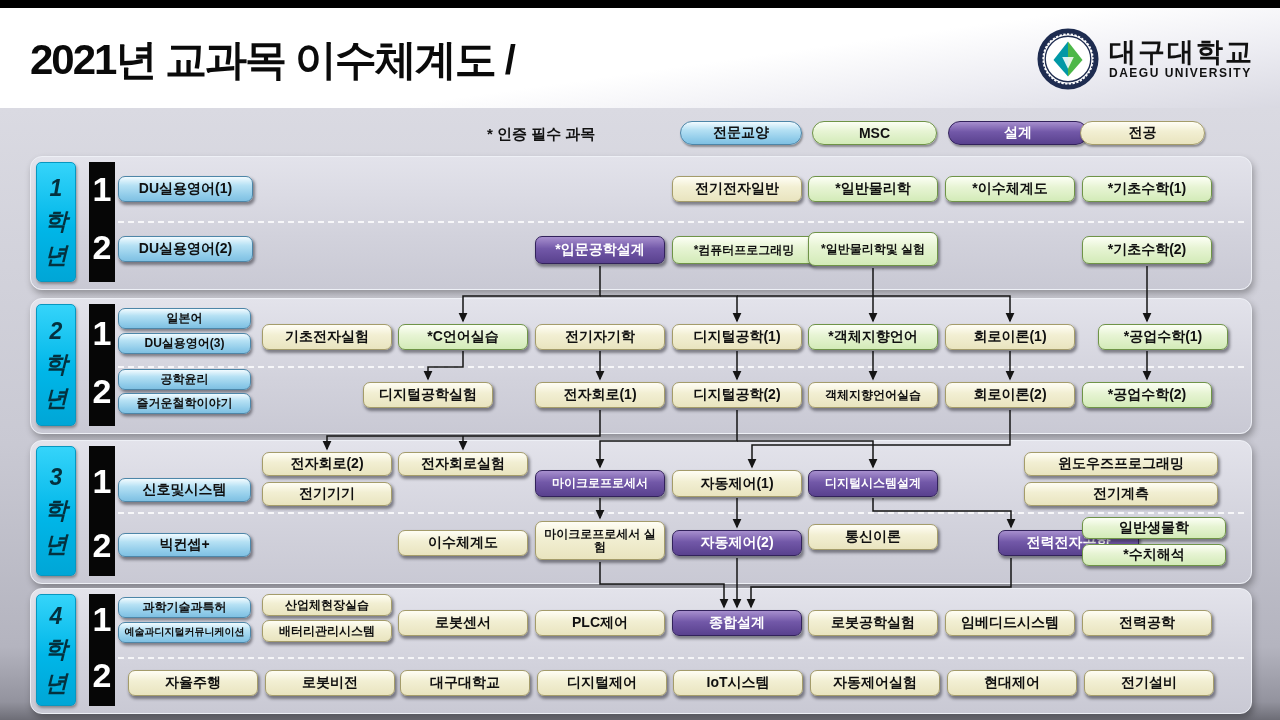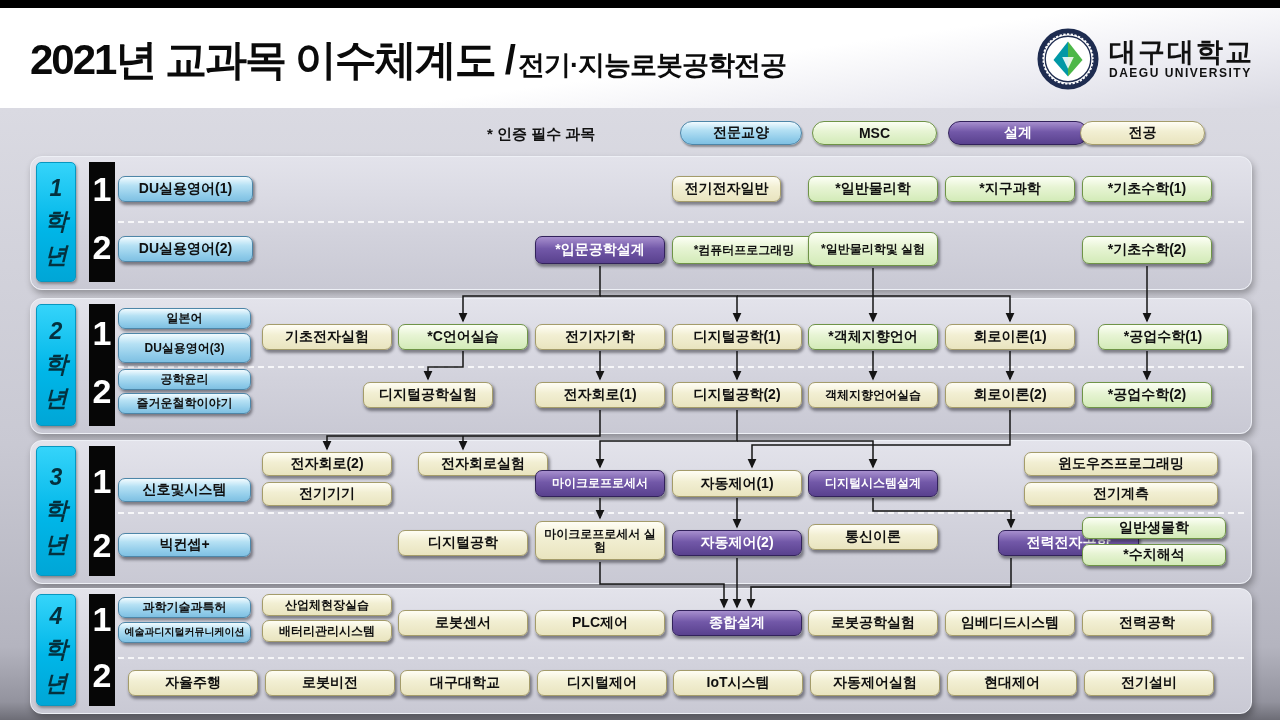--- a/index.html
+++ b/index.html
@@ -47,21 +47,20 @@
 
 <div class="stage">
 
   <div class="top-bar"></div>
   <div class="header"></div>
   <div class="canvas"></div>
 
   <div class="title-wrap">
     <span class="title">2021년 교과목 이수체계도</span>
     <span class="slash">/</span>
-    <span class="subtitle">전기·지능로봇공학전공</span>
   </div>
 
   <div class="logo-wrap">
     <span style="display:inline-block;width:62px;height:62px;">
       <svg width="62" height="62" viewBox="0 0 64 64">
         <circle cx="32" cy="32" r="29" fill="#ffffff" stroke="#1e2c50" stroke-width="5"></circle>
         <circle cx="32" cy="32" r="23.5" fill="none" stroke="#1e2c50" stroke-width="1.4"></circle>
         <circle cx="32" cy="32" r="26.2" fill="none" stroke="#1e2c50" stroke-width="1.8" stroke-dasharray="1.6 2.4"></circle>
         <path d="M32 14 L47 33 L32 50 Z" fill="#4cb748"></path>
         <path d="M32 14 L17 33 L32 50 Z" fill="#0098a6"></path>
@@ -135,62 +134,62 @@
       <polyline points="1010,410 1010,445 752,445 752,467" fill="none" stroke="#151515" stroke-width="1.5" marker-end="url(#arw)"></polyline>
       <polyline points="600,498 600,518" fill="none" stroke="#151515" stroke-width="1.5" marker-end="url(#arw)"></polyline>
       <polyline points="737,498 737,527" fill="none" stroke="#151515" stroke-width="1.5" marker-end="url(#arw)"></polyline>
       <polyline points="873,498 873,511 1011,511 1011,527" fill="none" stroke="#151515" stroke-width="1.5" marker-end="url(#arw)"></polyline>
       <polyline points="600,562 600,584 724,584 724,607" fill="none" stroke="#151515" stroke-width="1.5" marker-end="url(#arw)"></polyline>
       <polyline points="737,558 737,607" fill="none" stroke="#151515" stroke-width="1.5" marker-end="url(#arw)"></polyline>
       <polyline points="1011,558 1011,587 751,587 751,607" fill="none" stroke="#151515" stroke-width="1.5" marker-end="url(#arw)"></polyline>
     </svg>
 
   <div class="course liberal" style="left:118px;top:176px;width:135px;height:26px;">DU실용영어(1)</div>
-  <div class="course major" style="left:672px;top:176px;width:109px;height:26px;">전기전자일반</div>
+  <div class="course major" style="left:672px;top:176px;width:130px;height:26px;">전기전자일반</div>
   <div class="course msc" style="left:808px;top:176px;width:130px;height:26px;">*일반물리학</div>
-  <div class="course msc" style="left:945px;top:176px;width:130px;height:26px;">*지구과학</div>
+  <div class="course msc" style="left:945px;top:176px;width:130px;height:26px;">*이수체계도</div>
   <div class="course msc" style="left:1082px;top:176px;width:130px;height:26px;">*기초수학(1)</div>
 
   <div class="course liberal" style="left:118px;top:236px;width:135px;height:26px;">DU실용영어(2)</div>
   <div class="course design" style="left:535px;top:236px;width:130px;height:28px;">*입문공학설계</div>
   <div class="course msc sm" style="left:672px;top:236px;width:144px;height:28px;">*컴퓨터프로그래밍</div>
   <div class="course msc sm" style="left:808px;top:232px;width:130px;height:34px;">*일반물리학및 실험</div>
   <div class="course msc" style="left:1082px;top:236px;width:130px;height:28px;">*기초수학(2)</div>
 
   <div class="course liberal sm" style="left:118px;top:308px;width:133px;height:21px;">일본어</div>
-  <div class="course liberal sm" style="left:118px;top:333px;width:133px;height:30px;">DU실용영어(3)</div>
+  <div class="course liberal sm" style="left:118px;top:333px;width:133px;height:21px;">DU실용영어(3)</div>
   <div class="course major" style="left:262px;top:324px;width:130px;height:26px;">기초전자실험</div>
   <div class="course msc" style="left:398px;top:324px;width:130px;height:26px;">*C언어실습</div>
   <div class="course major" style="left:535px;top:324px;width:130px;height:26px;">전기자기학</div>
   <div class="course major" style="left:672px;top:324px;width:130px;height:26px;">디지털공학(1)</div>
   <div class="course msc" style="left:808px;top:324px;width:130px;height:26px;">*객체지향언어</div>
   <div class="course major" style="left:945px;top:324px;width:130px;height:26px;">회로이론(1)</div>
   <div class="course msc" style="left:1082px;top:324px;width:130px;height:26px;margin-left:16px;">*공업수학(1)</div>
 
   <div class="course liberal sm" style="left:118px;top:369px;width:133px;height:21px;">공학윤리</div>
   <div class="course liberal sm" style="left:118px;top:393px;width:133px;height:21px;">즐거운철학이야기</div>
   <div class="course major" style="left:363px;top:382px;width:130px;height:26px;">디지털공학실험</div>
   <div class="course major" style="left:535px;top:382px;width:130px;height:26px;">전자회로(1)</div>
   <div class="course major" style="left:672px;top:382px;width:130px;height:26px;">디지털공학(2)</div>
   <div class="course major sm" style="left:808px;top:382px;width:130px;height:26px;">객체지향언어실습</div>
   <div class="course major" style="left:945px;top:382px;width:130px;height:26px;">회로이론(2)</div>
   <div class="course msc" style="left:1082px;top:382px;width:130px;height:26px;">*공업수학(2)</div>
 
   <div class="course liberal" style="left:118px;top:478px;width:133px;height:24px;">신호및시스템</div>
   <div class="course major" style="left:262px;top:452px;width:130px;height:24px;">전자회로(2)</div>
-  <div class="course major" style="left:418px;top:452px;width:130px;height:24px;">전자회로실험</div>
+  <div class="course major" style="left:398px;top:452px;width:130px;height:24px;">전자회로실험</div>
   <div class="course major" style="left:262px;top:482px;width:130px;height:24px;">전기기기</div>
   <div class="course design sm" style="left:535px;top:470px;width:130px;height:27px;">마이크로프로세서</div>
   <div class="course major" style="left:672px;top:470px;width:130px;height:27px;">자동제어(1)</div>
   <div class="course design sm" style="left:808px;top:470px;width:130px;height:27px;">디지털시스템설계</div>
   <div class="course major" style="left:1024px;top:452px;width:194px;height:24px;">윈도우즈프로그래밍</div>
   <div class="course major" style="left:1024px;top:482px;width:194px;height:24px;">전기계측</div>
 
   <div class="course liberal" style="left:118px;top:533px;width:133px;height:24px;">빅컨셉+</div>
-  <div class="course major" style="left:398px;top:530px;width:130px;height:26px;">디지털공학</div>
+  <div class="course major" style="left:398px;top:530px;width:130px;height:26px;">이수체계도</div>
   <div class="course major sm" style="left:535px;top:521px;width:130px;height:39px;">마이크로프로세서 실험</div>
   <div class="course design" style="left:672px;top:530px;width:130px;height:26px;">자동제어(2)</div>
   <div class="course major" style="left:808px;top:524px;width:130px;height:26px;">통신이론</div>
   <div class="course design" style="left:998px;top:530px;width:141px;height:26px;">전력전자공학</div>
   <div class="course msc" style="left:1082px;top:517px;width:144px;height:22px;">일반생물학</div>
   <div class="course msc" style="left:1082px;top:544px;width:144px;height:22px;">*수치해석</div>
 
   <div class="course liberal sm" style="left:118px;top:597px;width:133px;height:21px;">과학기술과특허</div>
   <div class="course liberal xs" style="left:118px;top:622px;width:133px;height:21px;">예술과디지털커뮤니케이션</div>
   <div class="course major sm" style="left:262px;top:594px;width:130px;height:22px;">산업체현장실습</div>

